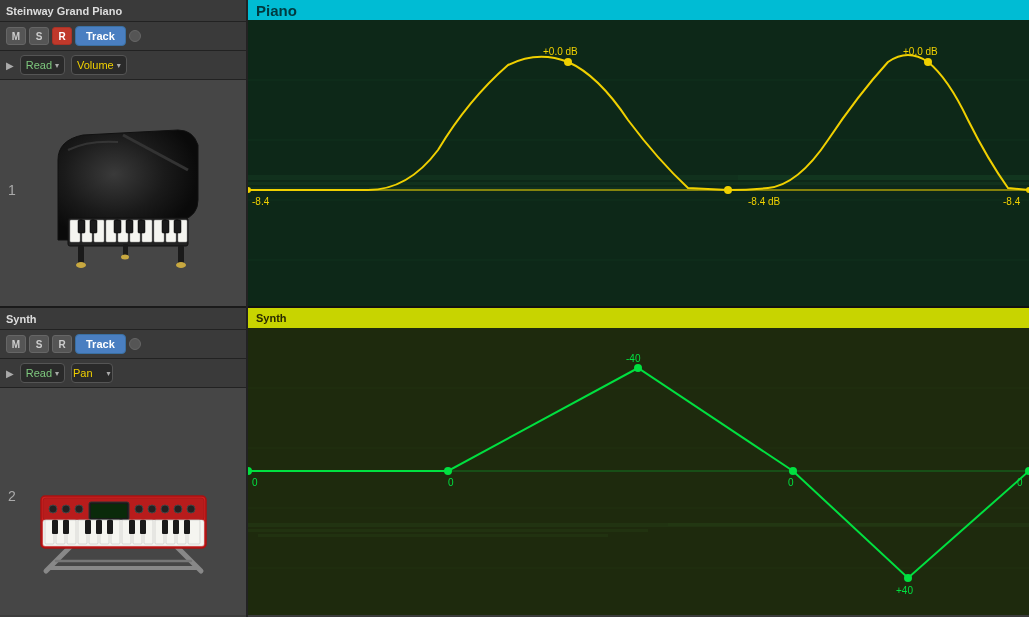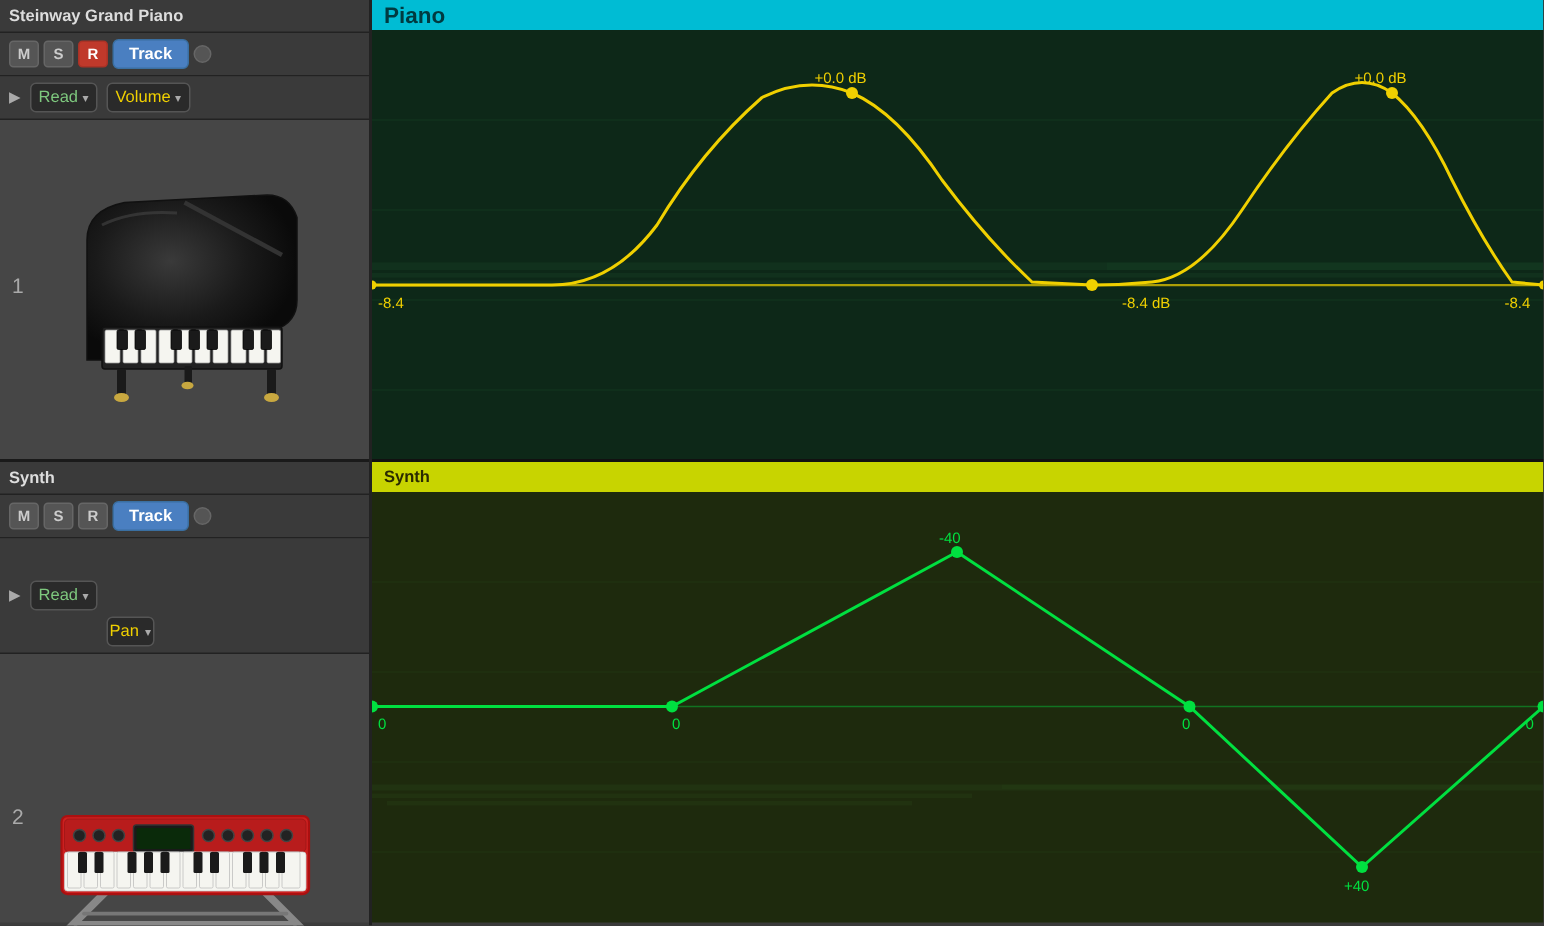--- a/index.html
+++ b/index.html
@@ -107,21 +107,21 @@
         <button style="background:#555; color:#ccc; border:1px solid #666; border-radius:3px; font-size:10px; font-weight:bold; width:20px; height:18px; cursor:pointer;">R</button>
         <button style="background:#4a7fc1; color:#fff; border:1px solid #3a6fa1; border-radius:4px; font-size:11px; font-weight:600; padding:1px 10px; cursor:pointer; height:20px;">Track</button>
         <div style="width:12px; height:12px; border-radius:50%; background:#555; border:1px solid #666;"></div>
       </div>
       <div style="display:flex; align-items:center; padding:4px 6px; gap:6px; background:#3a3a3a; border-bottom:1px solid #222;">
         <span style="color:#aaa; font-size:10px; cursor:pointer;">▶</span>
         <div style="background:#2a2a2a; color:#7ec87e; border:1px solid #555; border-radius:4px; font-size:11px; padding:1px 5px; height:20px; display:flex; align-items:center; gap:3px; cursor:pointer;">
           <span>Read</span>
           <span style="font-size:8px; color:#aaa;">▾</span>
         </div>
-        <div style="background:#2a2a2a; color:#f0d000; border:1px solid #555; border-radius:4px; font-size:11px; padding:1px 1px; height:20px; display:flex; align-items:center; gap:4px; cursor:pointer;margin-top:48px;">
+        <div style="background:#2a2a2a; color:#f0d000; border:1px solid #555; border-radius:4px; font-size:11px; padding:1px 1px; height:20px; display:flex; align-items:center; gap:14px; cursor:pointer;">
           <span>Pan</span>
           <span style="font-size:8px; color:#aaa;">▾</span>
         </div>
       </div>
 
       <div style="flex:1; display:flex; align-items:center; justify-content:center; position:relative; height:215px;">
         <span style="position:absolute; left:8px; top:50%; transform:translateY(-50%); color:#aaa; font-size:14px; font-weight:500;">2</span>
 
         <svg width="185" height="160" viewBox="0 0 185 160">
 

